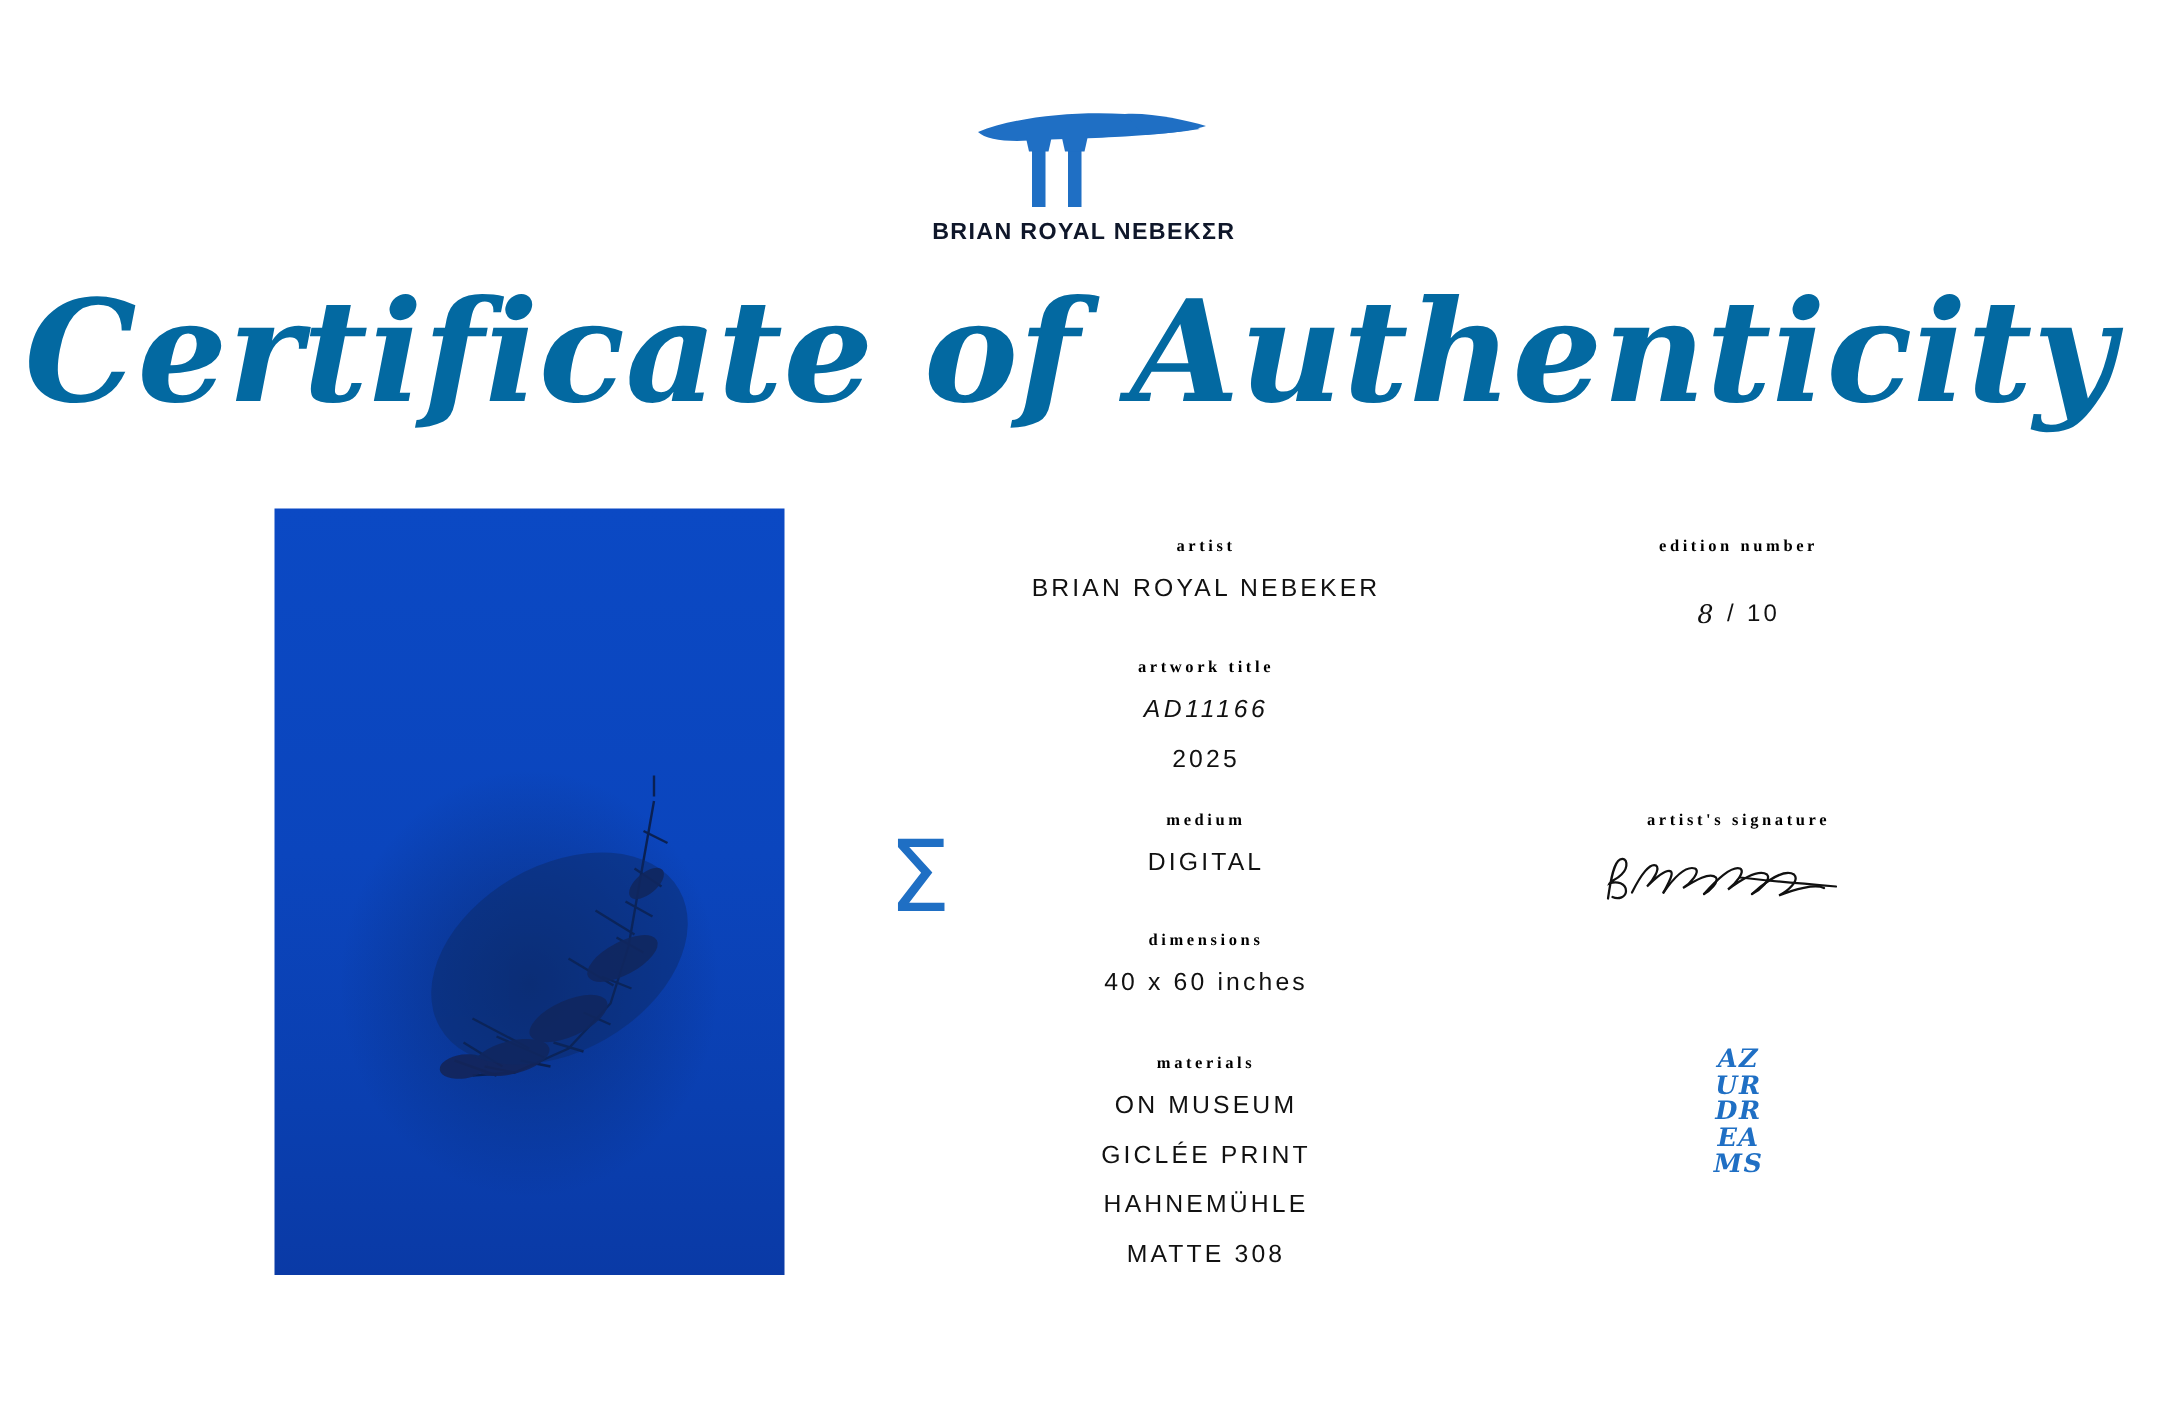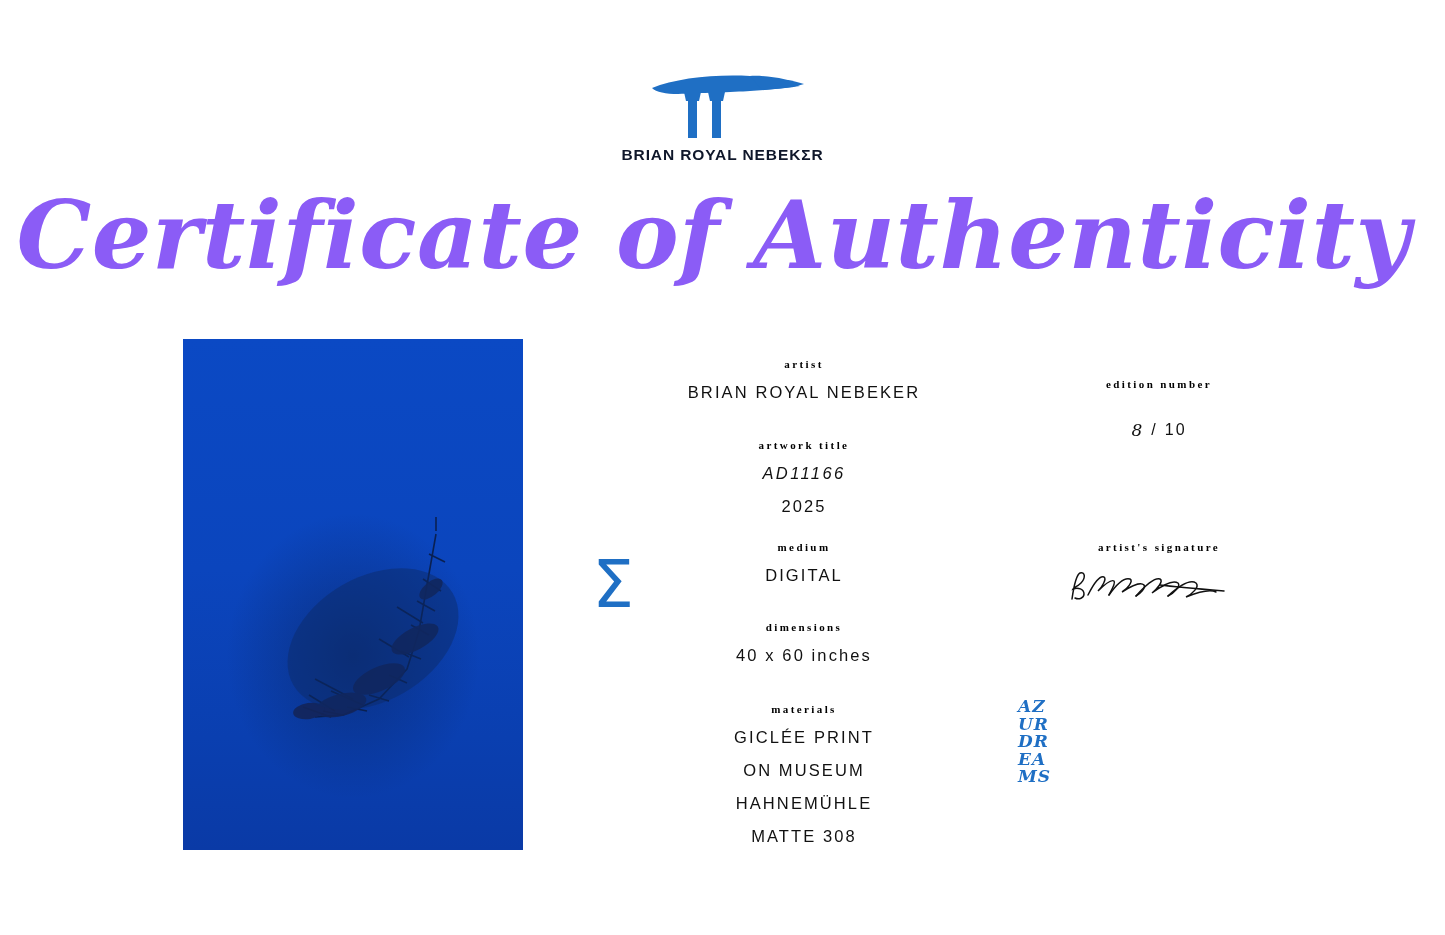--- a/index.html
+++ b/index.html
@@ -44,21 +44,21 @@
     position: absolute;
     top: 186px;
     left: 0;
     width: 1427px;
     text-align: center;
     font-family: "DejaVu Serif", serif;
     font-weight: bold;
     font-style: italic;
     font-size: 94px;
     line-height: 1.05;
-    color: #8b5cf6;
+    color: #0369a1;
     letter-spacing: 0.5px;
   }
 
   
   .artwork {
     position: absolute;
     left: 183px;
     top: 339px;
     width: 340px;
     height: 511px;
@@ -105,21 +105,21 @@
   .field-value.italic { font-style: italic; font-weight: 400; letter-spacing: 2.4px; }
 
   .col-center { left: 663px; width: 282px; }
   .col-right  { left: 1018px; width: 282px; }
 
   #field-artist      { top: 358px; }
   #field-title       { top: 439px; }
   #field-medium      { top: 541px; }
   #field-dimensions  { top: 621px; }
   #field-materials   { top: 703px; }
-  #field-edition     { top: 358px; margin-top: 20px; }
+  #field-edition     { top: 358px; }
   #field-signature   { top: 541px; }
 
   .edition-row {
     margin-top: 30px;
     font-size: 16px;
     letter-spacing: 2px;
     color: #111;
     display: flex;
     align-items: center;
     justify-content: center;
@@ -138,20 +138,21 @@
     position: relative;
   }
   .sig-wrap svg { position: absolute; left: 50%; top: 0; transform: translateX(-50%); }
 
   
   .gothic-stack {
     position: absolute;
     left: 1018px;
     top: 698px;
     width: 282px;
+    text-align: center;
     color: #1f6fc4;
     font-family: "DejaVu Serif", serif;
     font-weight: bold;
     font-style: italic;
     font-size: 17px;
     line-height: 17.5px;
     letter-spacing: 1px;
   }
   .gothic-stack span { display: block; }
 </style>
@@ -226,22 +227,22 @@
   <p class="field-value">DIGITAL</p>
 </div>
 
 <div class="field col-center" id="field-dimensions">
   <p class="field-label">dimensions</p>
   <p class="field-value">40 x 60 inches</p>
 </div>
 
 <div class="field col-center" id="field-materials">
   <p class="field-label">materials</p>
+  <p class="field-value">ON MUSEUM</p>
   <p class="field-value">GICLÉE PRINT</p>
-  <p class="field-value">ON MUSEUM</p>
   <p class="field-value">HAHNEMÜHLE</p>
   <p class="field-value">MATTE 308</p>
 </div>
 
 <div class="field col-right" id="field-edition">
   <p class="field-label">edition number</p>
   <div class="edition-row">
     <span class="edition-num">8</span>
     <span>/</span>
     <span>10</span>

